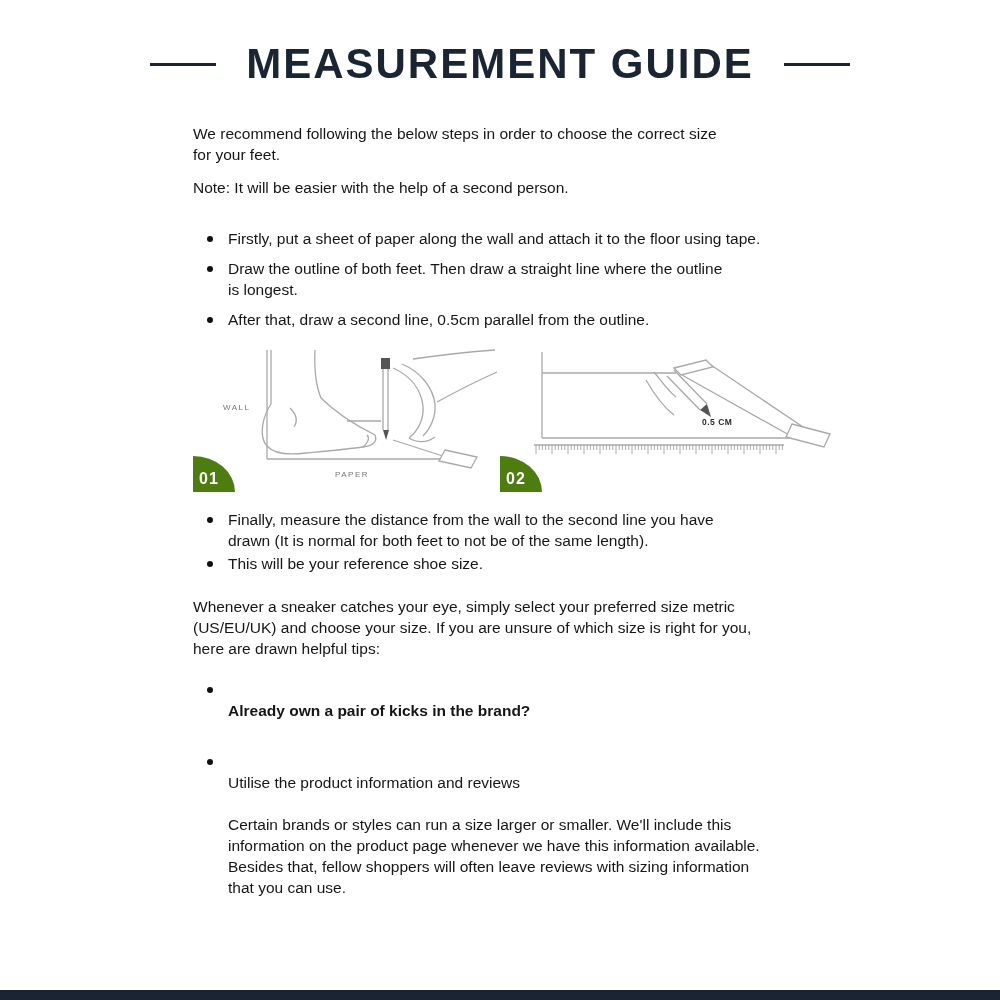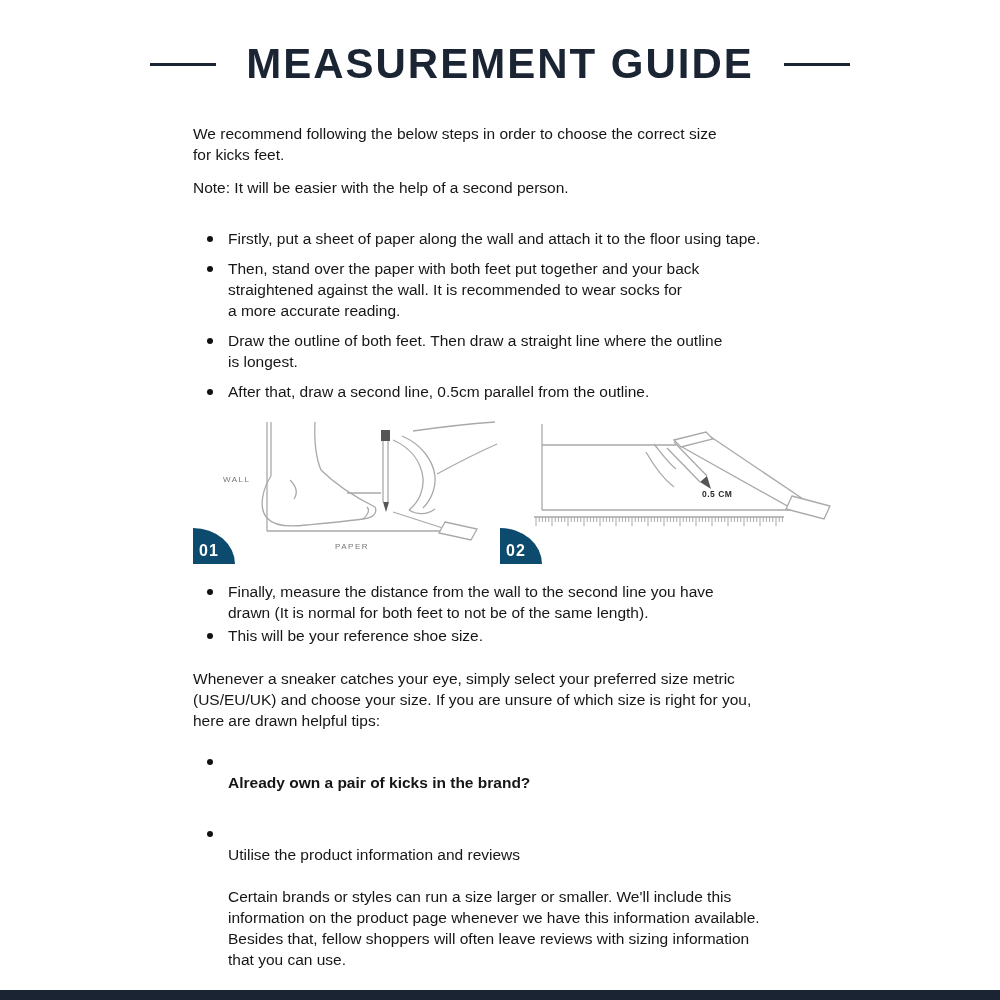--- a/index.html
+++ b/index.html
@@ -33,21 +33,21 @@
   .fig-2 { left:311px; width:340px; height:146px; }
   .fig svg { display:block; }
   .fig-line { stroke:#a9a9a9; stroke-width:1.3; fill:none; }
   .fig-fill { stroke:#a9a9a9; stroke-width:1.3; fill:#ffffff; }
   .fig-dark { fill:#555; stroke:none; }
   .fig-label { font-family:"Liberation Sans",sans-serif; font-size:8px; fill:#777; letter-spacing:1.5px; }
   .fig-label-dark { font-family:"Liberation Sans",sans-serif; font-size:8.5px; font-weight:bold; fill:#2b2b2b; letter-spacing:0.5px; }
 
   .badge {
     position:absolute; left:-4px; top:110px; width:42px; height:36px;
-    background:#0c4a6e; border-radius:0 100% 0 0;
+    background:#4d7c0f; border-radius:0 100% 0 0;
     color:#ffffff; font-weight:bold; font-size:16px; letter-spacing:1px;
     display:flex; align-items:flex-end; padding:0 0 4px 6px;
   }
 
   .tips-list { margin-top:20px; }
   .tips-list li { margin-bottom:22px; }
   .tip-heading { font-size:15.5px; line-height:21px; }
   .tip-body { font-size:15.5px; line-height:21px; white-space:pre-line; }
 
   .footer-bar { position:absolute; left:0; bottom:0; width:1000px; height:10px; background:#1b2433; }
@@ -59,33 +59,27 @@
 
   <header class="title-row">
     <span class="dash"></span>
     <h1 class="page-title">MEASUREMENT GUIDE</h1>
     <span class="dash"></span>
   </header>
 
   <main class="content">
 
     <p class="para p-intro">We recommend following the below steps in order to choose the correct size
-for kicks feet.</p>
+for your feet.</p>
     <p class="para p-note">Note: It will be easier with the help of a second person.</p>
 
     <ul class="bullets steps-list">
       <li>
         <span class="dot"></span>
         <span class="li-text">Firstly, put a sheet of paper along the wall and attach it to the floor using tape.</span>
-      </li>
-      <li>
-        <span class="dot"></span>
-        <span class="li-text">Then, stand over the paper with both feet put together and your back
-straightened against the wall. It is recommended to wear socks for
-a more accurate reading.</span>
       </li>
       <li>
         <span class="dot"></span>
         <span class="li-text">Draw the outline of both feet. Then draw a straight line where the outline
  is longest.</span>
       </li>
       <li>
         <span class="dot"></span>
         <span class="li-text">After that, draw a second line, 0.5cm parallel from the outline.</span>
       </li>

